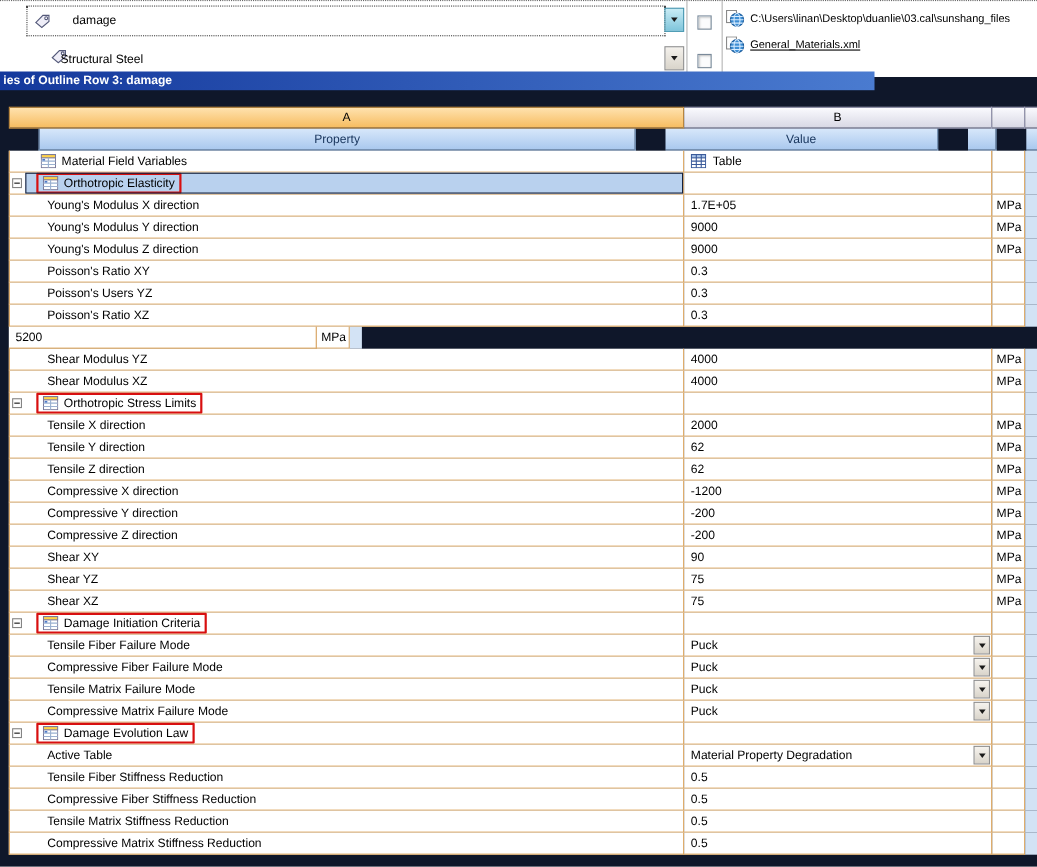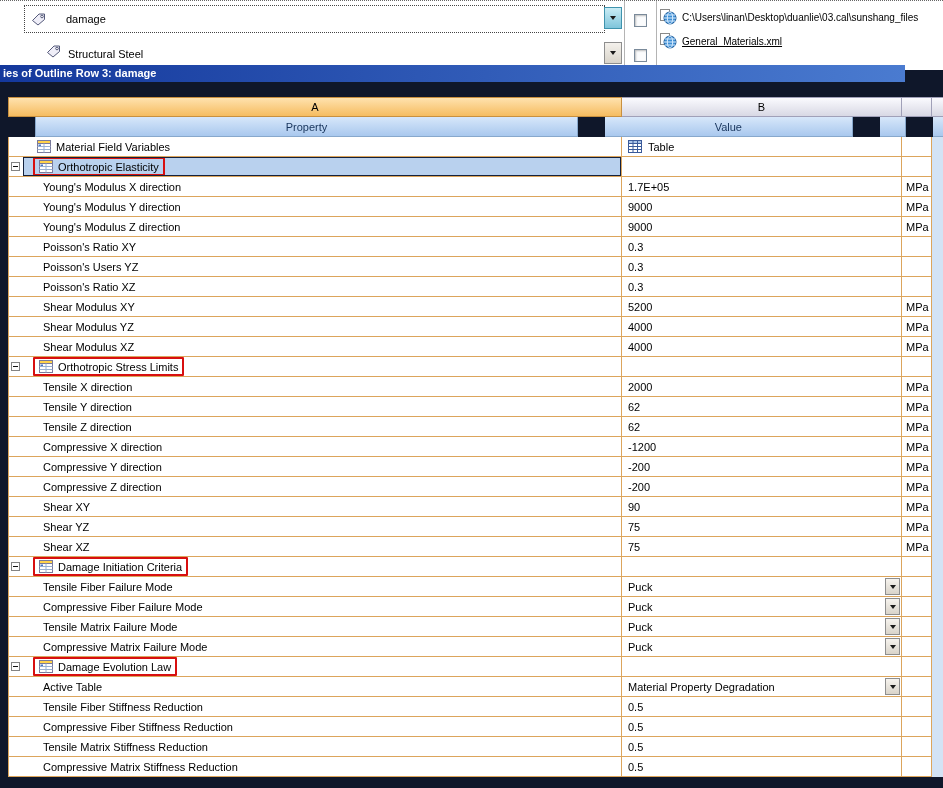--- a/index.html
+++ b/index.html
@@ -13,41 +13,41 @@
   .screen{position:relative;width:943px;height:788px;background:#0f172a;}
 
   
   .outline{position:absolute;left:0;top:0;width:943px;height:70px;background:#fff;
     border-top:1px dotted #666;}
   .o-cell1{position:absolute;left:24px;top:4px;width:581px;height:28px;
     border:1px dotted #444;display:flex;align-items:center;background:#fff;}
   .o-cell1 .icon{margin-left:6px;}
   .o-cell1 .o-label{margin-left:20px;font-size:11px;color:#000;}
   .o-icon2{position:absolute;left:46px;top:43px;}
-  .o-label2{position:absolute;left:68px;top:47px;font-size:11px;color:#000;text-align:right;}
+  .o-label2{position:absolute;left:55px;top:47px;font-size:11px;color:#000;text-align:right;}
   .combo{position:absolute;width:18px;height:22px;display:flex;align-items:center;
     justify-content:center;}
   .combo.c1{left:604px;top:6px;background:linear-gradient(#c9ecf5,#7fc5db);
     border:1px solid #3f93ad;}
   .combo.c2{left:604px;top:41px;background:linear-gradient(#f4f1ec,#d9d4ca);
     border:1px solid #8e8e8e;}
   .arr{width:0;height:0;border-left:3px solid transparent;border-right:3px solid transparent;
     border-top:4px solid #1a1a1a;display:inline-block;}
   .vline{position:absolute;top:0;height:70px;width:1px;background:#b4b4b4;}
   .v1{left:624px;}.v2{left:656px;}
   .chk{position:absolute;width:13px;height:13px;background:#fbfcfd;
     border:1px solid #7a8a9a;box-shadow:inset 1px 1px 2px rgba(0,0,0,.25);}
   .k1{left:634px;top:13px;}.k2{left:634px;top:48px;}
   .src{position:absolute;display:flex;align-items:center;gap:5px;font-size:10px;color:#000;
     white-space:nowrap;overflow:hidden;}
   .s1{left:660px;top:8px;width:283px;}
   .s2{left:660px;top:32px;width:292px;text-decoration:underline;}
 
   
-  .pane-title{position:absolute;left:0;top:65px;width:905px;height:17px;
+  .pane-title{position:absolute;left:0;top:65px;width:795px;height:17px;
     background:linear-gradient(to right,#14389c,#4a7bd0);color:#fff;
     font-size:11px;font-weight:bold;line-height:17px;padding-left:3px;}
 
   
   .grid{position:absolute;left:8px;top:97px;width:935px;}
   .hrow,.shrow,.trow{display:flex;height:20px;}
   .h{display:flex;align-items:center;justify-content:center;font-size:11px;color:#000;}
   .h.a{width:614px;background:linear-gradient(#ffe2ae,#f6bc60);
     border:1px solid #c89040;}
   .h.b{width:280px;background:linear-gradient(#fafafe,#d8d8e4);
@@ -307,26 +307,20 @@
               <span class="plabel">Poisson's Ratio XZ</span>
             </span>
           </div>
           <div class="cell cb">
             <span class="vlabel">0.3</span>
           </div>
           <div class="cell cc"></div>
           <div class="cell cd"></div>
         </div>
         <div class="trow">
-          <div class="cell ca">
-            <span class="gutter"></span>
-            <span class="acontent indent">
-              <span class="plabel">Shear Modulus XY</span>
-            </span>
-          </div>
           <div class="cell cb">
             <span class="vlabel">5200</span>
           </div>
           <div class="cell cc">
             <span>MPa</span>
           </div>
           <div class="cell cd"></div>
         </div>
         <div class="trow">
           <div class="cell ca">

